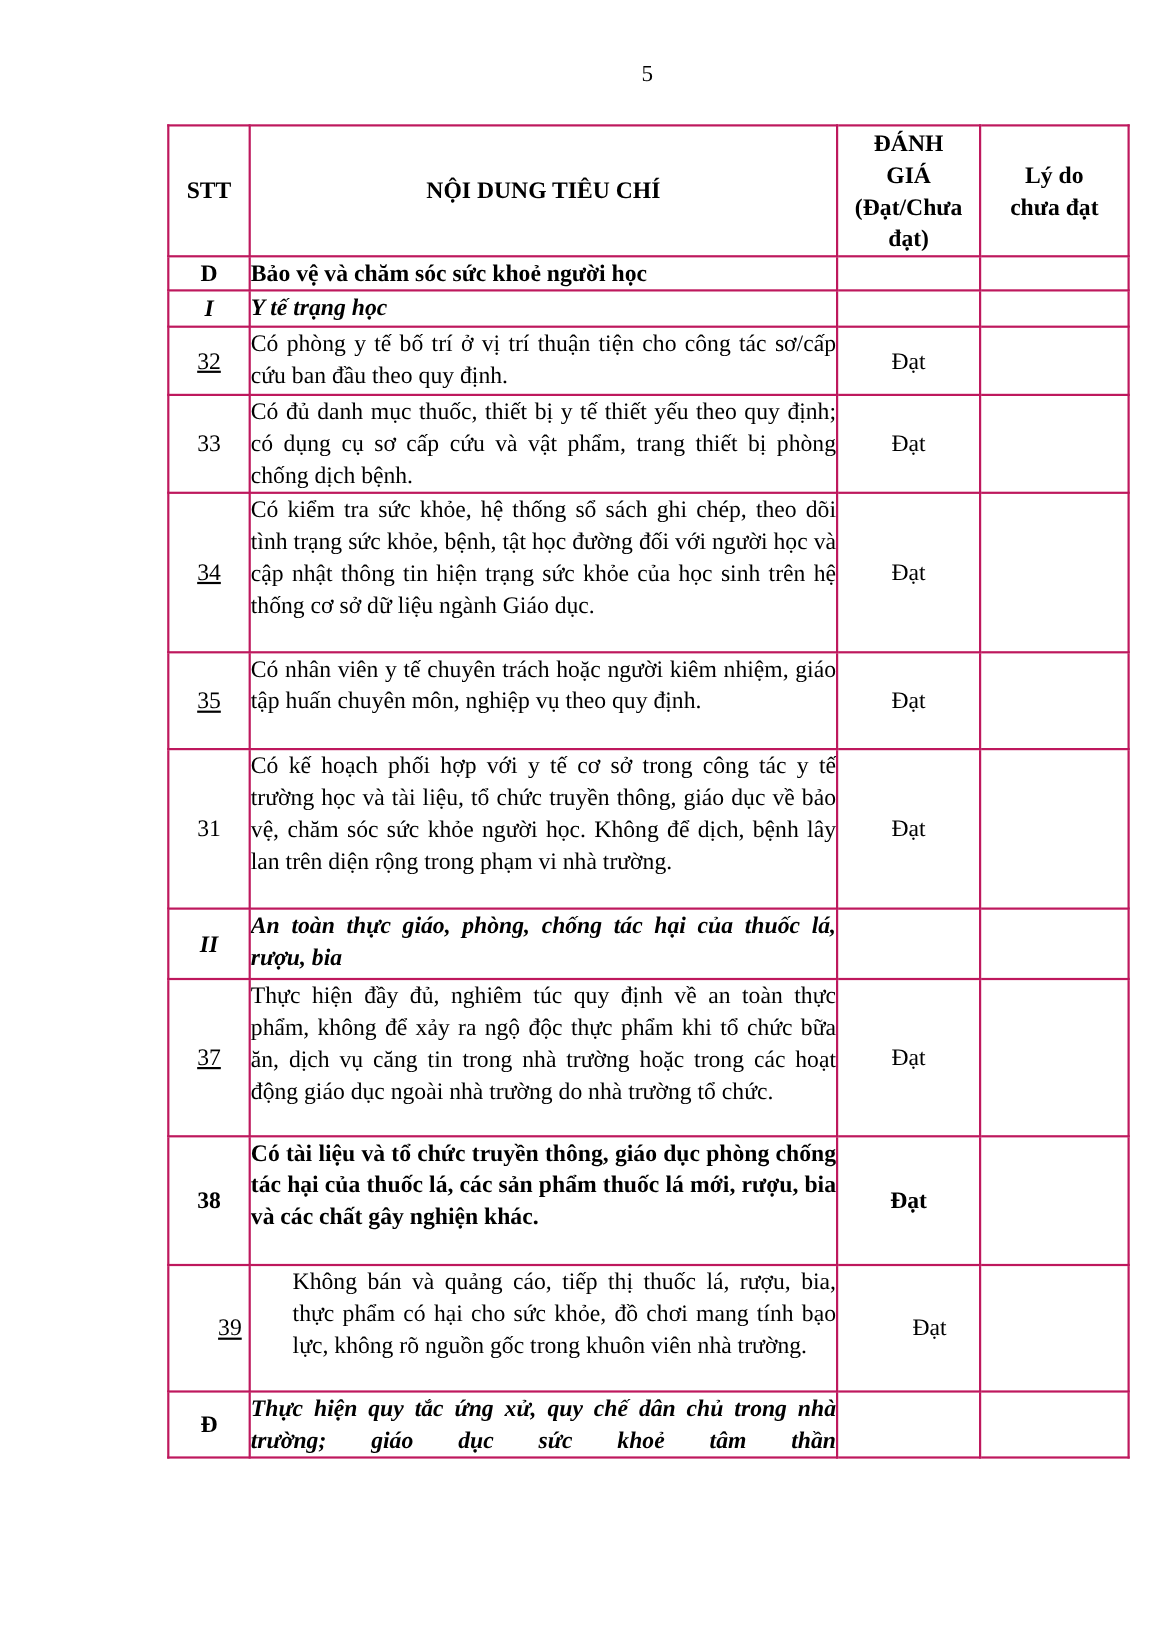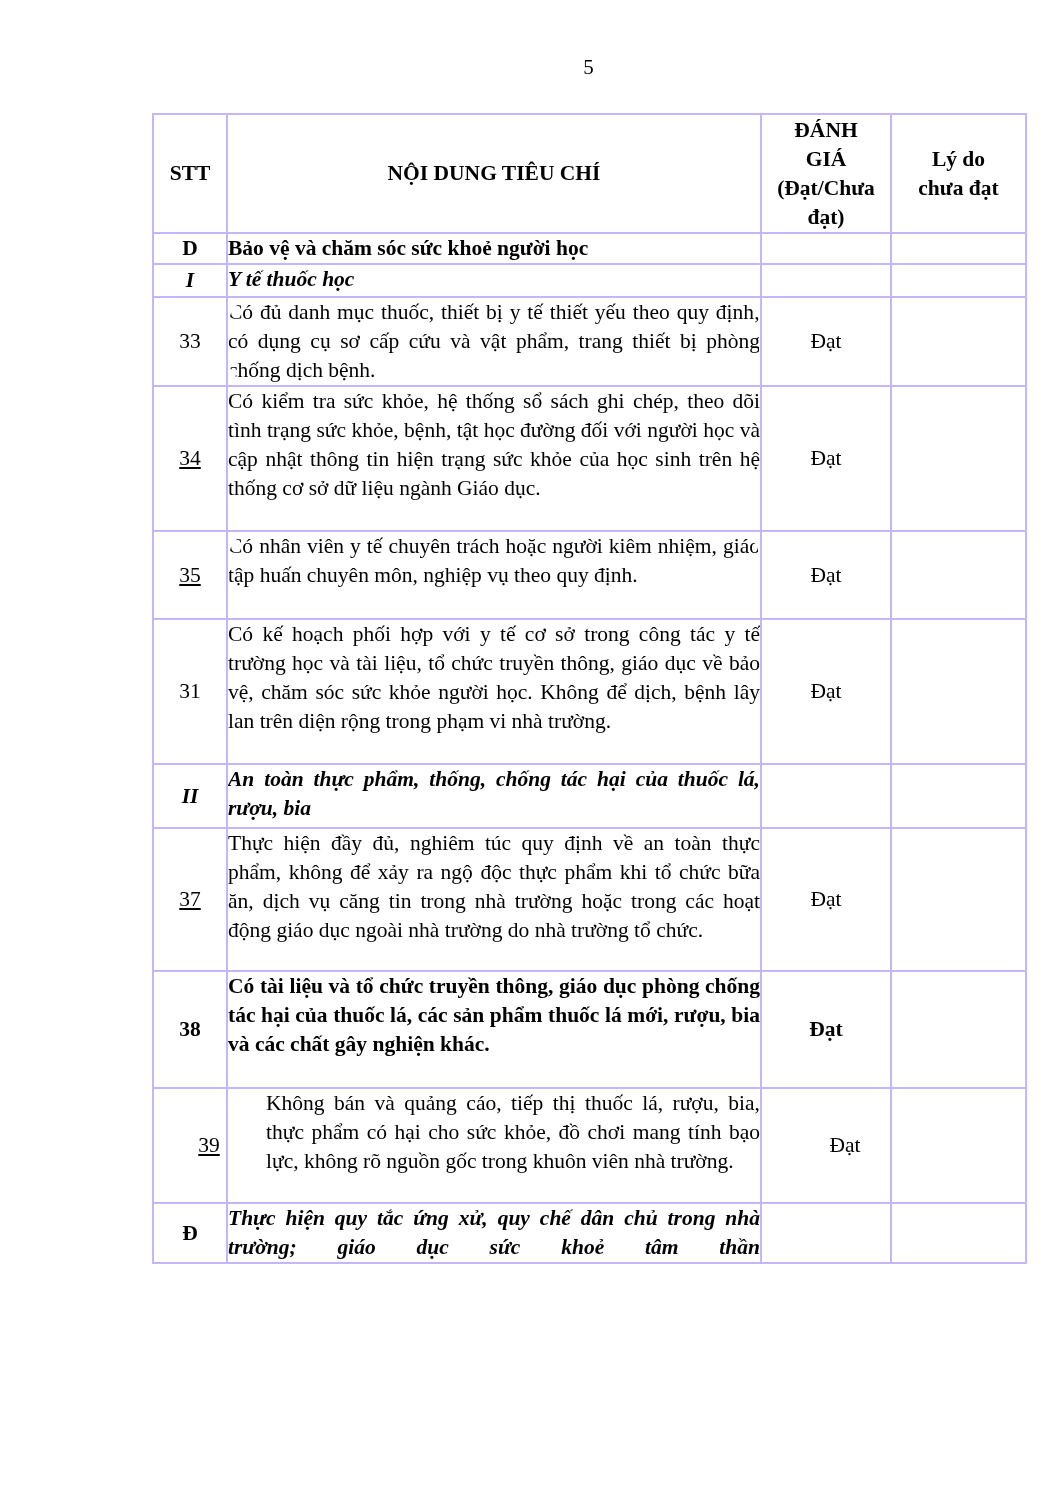--- a/index.html
+++ b/index.html
@@ -30,21 +30,21 @@
     border-collapse: collapse;
     table-layout: fixed;
     font-size: 21.5px;
     line-height: 29px;
   }
   table.criteria col.c-stt    { width: 74px;  }
   table.criteria col.c-body   { width: 534px; }
   table.criteria col.c-eval   { width: 130px; }
   table.criteria col.c-reason { width: 135px; }
   table.criteria th, table.criteria td {
-    border: 2px solid #c4b5fd;
+    border: 2px solid #be185d;
     padding: 0;
     overflow: hidden;
   }
   thead th {
     font-weight: bold;
     text-align: center;
     vertical-align: middle;
     white-space: pre-line;
     height: 117px;
     padding: 2px 2px;
@@ -71,21 +71,21 @@
     padding: 0 2px;
   }
   td.reason {
     vertical-align: middle;
     padding: 0 2px;
   }
   tr.h58  td { height: 57px;  }
   tr.h30  td { height: 29px;  }
   tr.h32  td { height: 31px;  }
   tr.h61  td { height: 60px;  }
-  tr.h87  td { height: 86px; border-radius: 26px;  }
+  tr.h87  td { height: 86px;  }
   tr.h145 td { height: 143px; margin-left: 16px; }
   tr.h63  td { height: 62px;  }
   tr.h143 td { height: 141px; }
   tr.h117 td { height: 115px; font-weight: bold; }
   tr.h115 td { height: 113px; padding-left: 38px; }
   tr.h56  td { height: 55px;  }
 </style>
 </head>
 <body>
 
@@ -112,22 +112,28 @@
   </thead>
   <tbody>
     <tr class="h30">
       <td class="stt b">D</td>
       <td class="body b">Bảo vệ và chăm sóc sức khoẻ người học</td>
       <td class="eval"></td>
       <td class="reason"></td>
     </tr>
     <tr class="h32">
       <td class="stt bi">I</td>
-      <td class="body bi">Y tế thuốc học</td>
+      <td class="body bi">Y tế trạng học</td>
       <td class="eval"></td>
+      <td class="reason"></td>
+    </tr>
+    <tr class="h61">
+      <td class="stt u">32</td>
+      <td class="body">Có phòng y tế bố trí ở vị trí thuận tiện cho công tác sơ/cấp cứu ban đầu theo quy định.</td>
+      <td class="eval">Đạt</td>
       <td class="reason"></td>
     </tr>
     <tr class="h87">
       <td class="stt">33</td>
       <td class="body">Có đủ danh mục thuốc, thiết bị y tế thiết yếu theo quy định; có dụng cụ sơ cấp cứu và vật phẩm, trang thiết bị phòng chống dịch bệnh.</td>
       <td class="eval">Đạt</td>
       <td class="reason"></td>
     </tr>
     <tr class="h145">
       <td class="stt u">34</td>
@@ -142,21 +148,21 @@
       <td class="reason"></td>
     </tr>
     <tr class="h145">
       <td class="stt">31</td>
       <td class="body">Có kế hoạch phối hợp với y tế cơ sở trong công tác y tế trường học và tài liệu, tổ chức truyền thông, giáo dục về bảo vệ, chăm sóc sức khỏe người học. Không để dịch, bệnh lây lan trên diện rộng trong phạm vi nhà trường.</td>
       <td class="eval">Đạt</td>
       <td class="reason"></td>
     </tr>
     <tr class="h63">
       <td class="stt bi">II</td>
-      <td class="body bi">An toàn thực phẩm, thống, chống tác hại của thuốc lá, rượu, bia</td>
+      <td class="body bi">An toàn thực giáo, phòng, chống tác hại của thuốc lá, rượu, bia</td>
       <td class="eval"></td>
       <td class="reason"></td>
     </tr>
     <tr class="h143">
       <td class="stt u">37</td>
       <td class="body">Thực hiện đầy đủ, nghiêm túc quy định về an toàn thực phẩm, không để xảy ra ngộ độc thực phẩm khi tổ chức bữa ăn, dịch vụ căng tin trong nhà trường hoặc trong các hoạt động giáo dục ngoài nhà trường do nhà trường tổ chức.</td>
       <td class="eval">Đạt</td>
       <td class="reason"></td>
     </tr>
     <tr class="h117">

